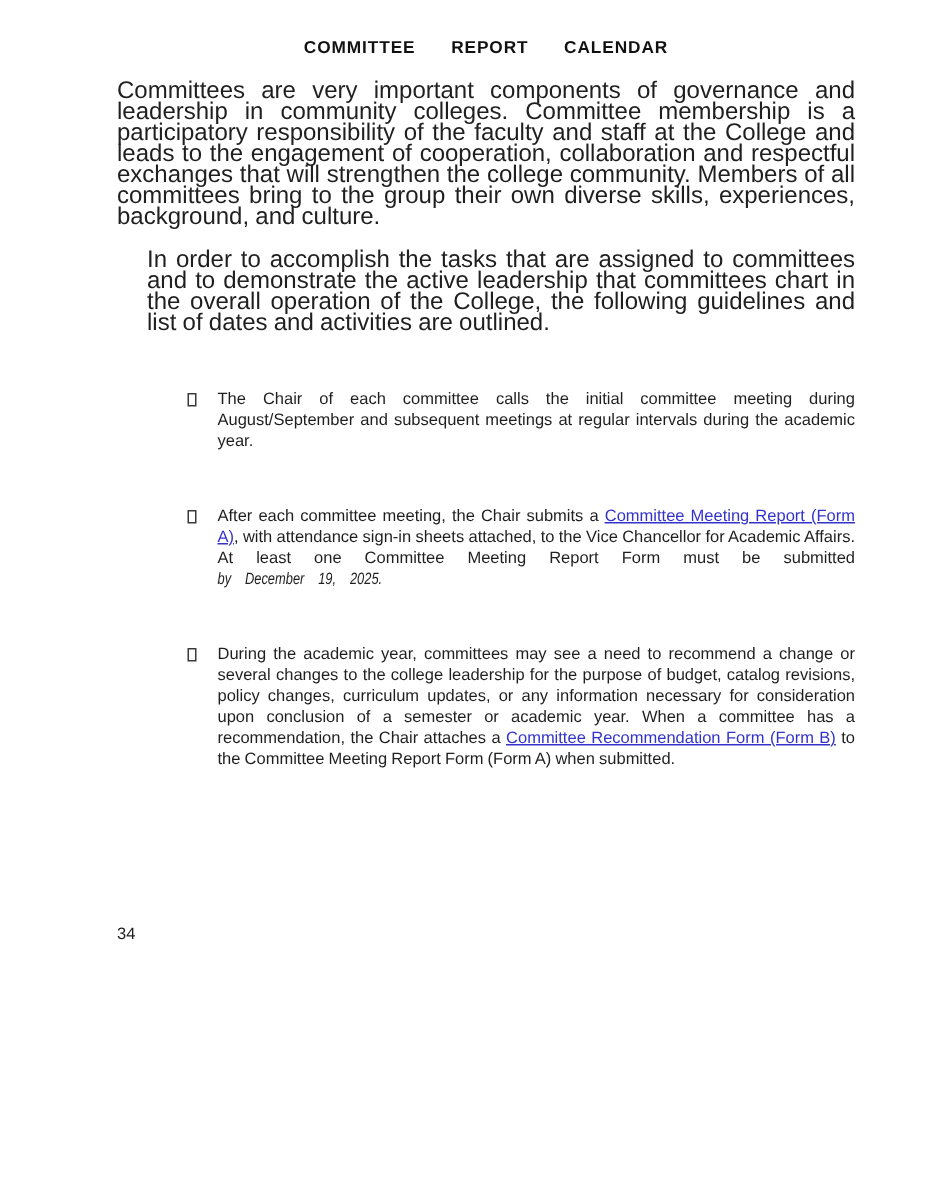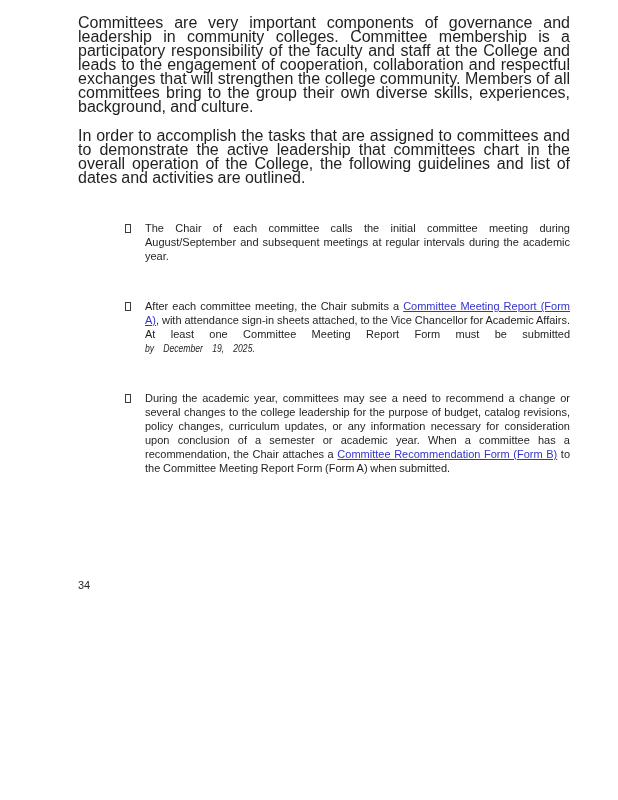--- a/index.html
+++ b/index.html
@@ -39,21 +39,21 @@
     color: #111111;
   }
   .para {
     font-size: 16px;
     line-height: 14px;
     text-align: justify;
     margin: 0;
     word-spacing: -0.3px;
   }
   .para.p1 { margin-top: 16px; }
-  .para.p2 { margin-top: 15px; }
+  .para.p2 { margin-top: 15px; margin-left: 20px; }
   .bullets {
     list-style: none;
     margin: 16px 0 0 0;
     padding: 0;
   }
   .bullet {
     position: relative;
     padding-left: 67px;
     font-size: 11px;
     line-height: 14px;
@@ -94,20 +94,21 @@
     font-size: 11px;
     color: #1f1f1f;
   }
 </style>
 </head>
 <body>
 
 <div class="page">
 
 
+  <h1 class="doc-title">COMMITTEE REPORT CALENDAR</h1>
 
   <p class="para p1">Committees are very important components of governance and leadership in community colleges. Committee membership is a participatory responsibility of the faculty and staff at the College and leads to the engagement of cooperation, collaboration and respectful exchanges that will strengthen the college community. Members of all committees bring to the group their own diverse skills, experiences, background, and culture.</p>
 
   <p class="para p2">In order to accomplish the tasks that are assigned to committees and to demonstrate the active leadership that committees chart in the overall operation of the College, the following guidelines and list of dates and activities are outlined.</p>
 
   <ul class="bullets">
 
     <li class="bullet"><span class="marker"></span><span>The Chair of each committee calls the initial committee meeting during August/September and subsequent meetings at regular intervals during the academic year.</span></li>
 
     <li class="bullet"><span class="marker"></span><span>After </span><span class="it">each</span><span> committee meeting, the Chair submits a </span><a class="doc-link" href="#">Committee Meeting Report (Form A)</a><span>, with attendance sign-in sheets attached, to the Vice Chancellor for Academic Affairs. </span><span class="it-just">At least one Committee Meeting Report Form must be submitted </span><span class="condensed">by December 19, 2025.</span></li>

